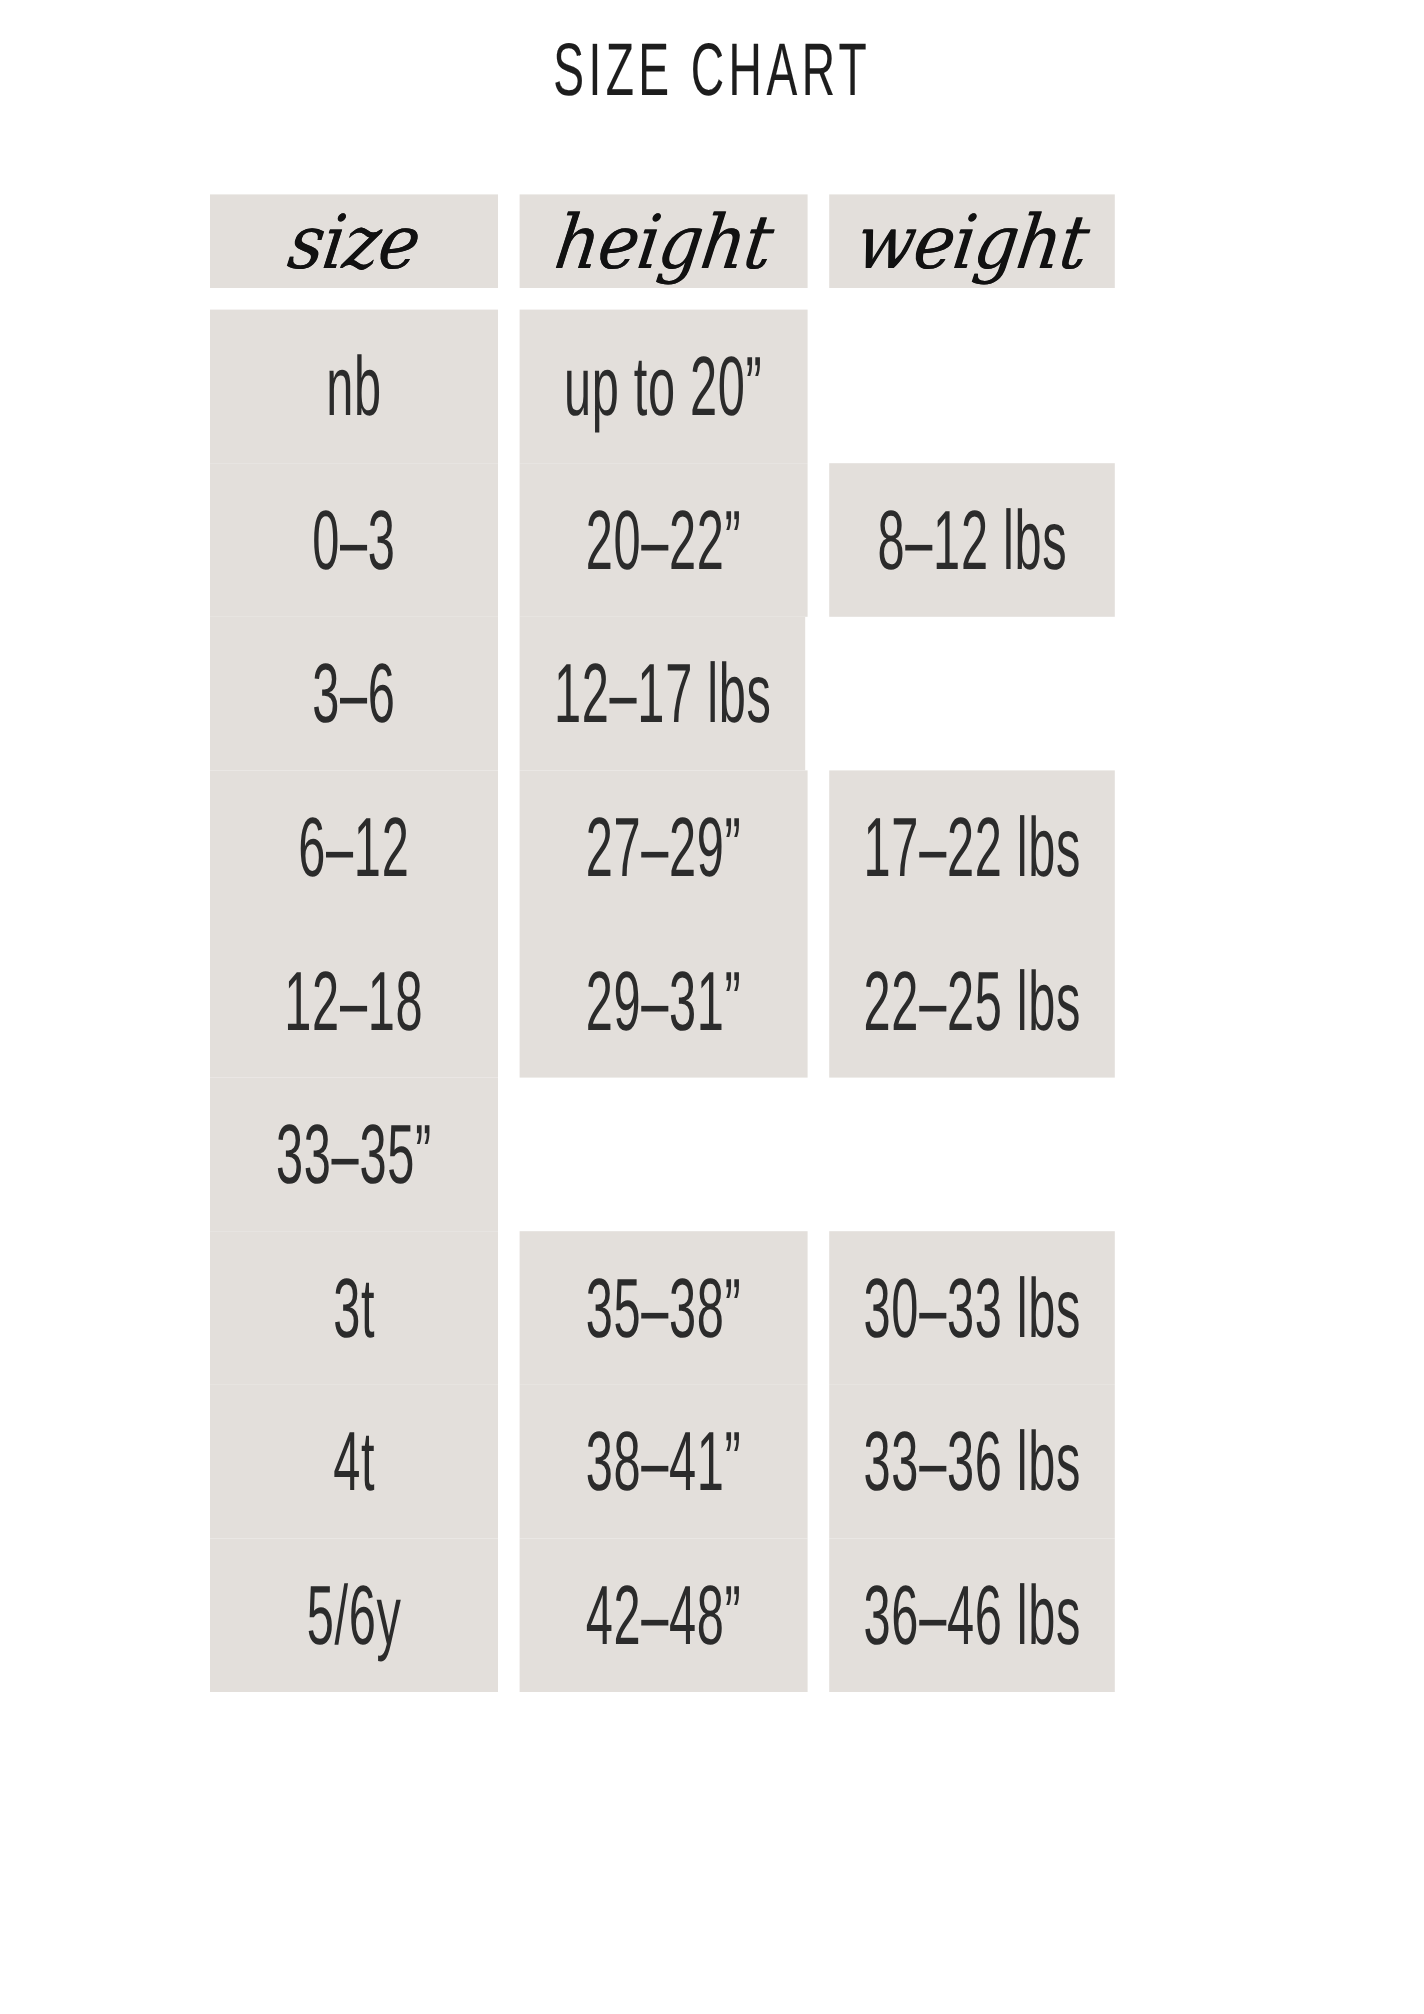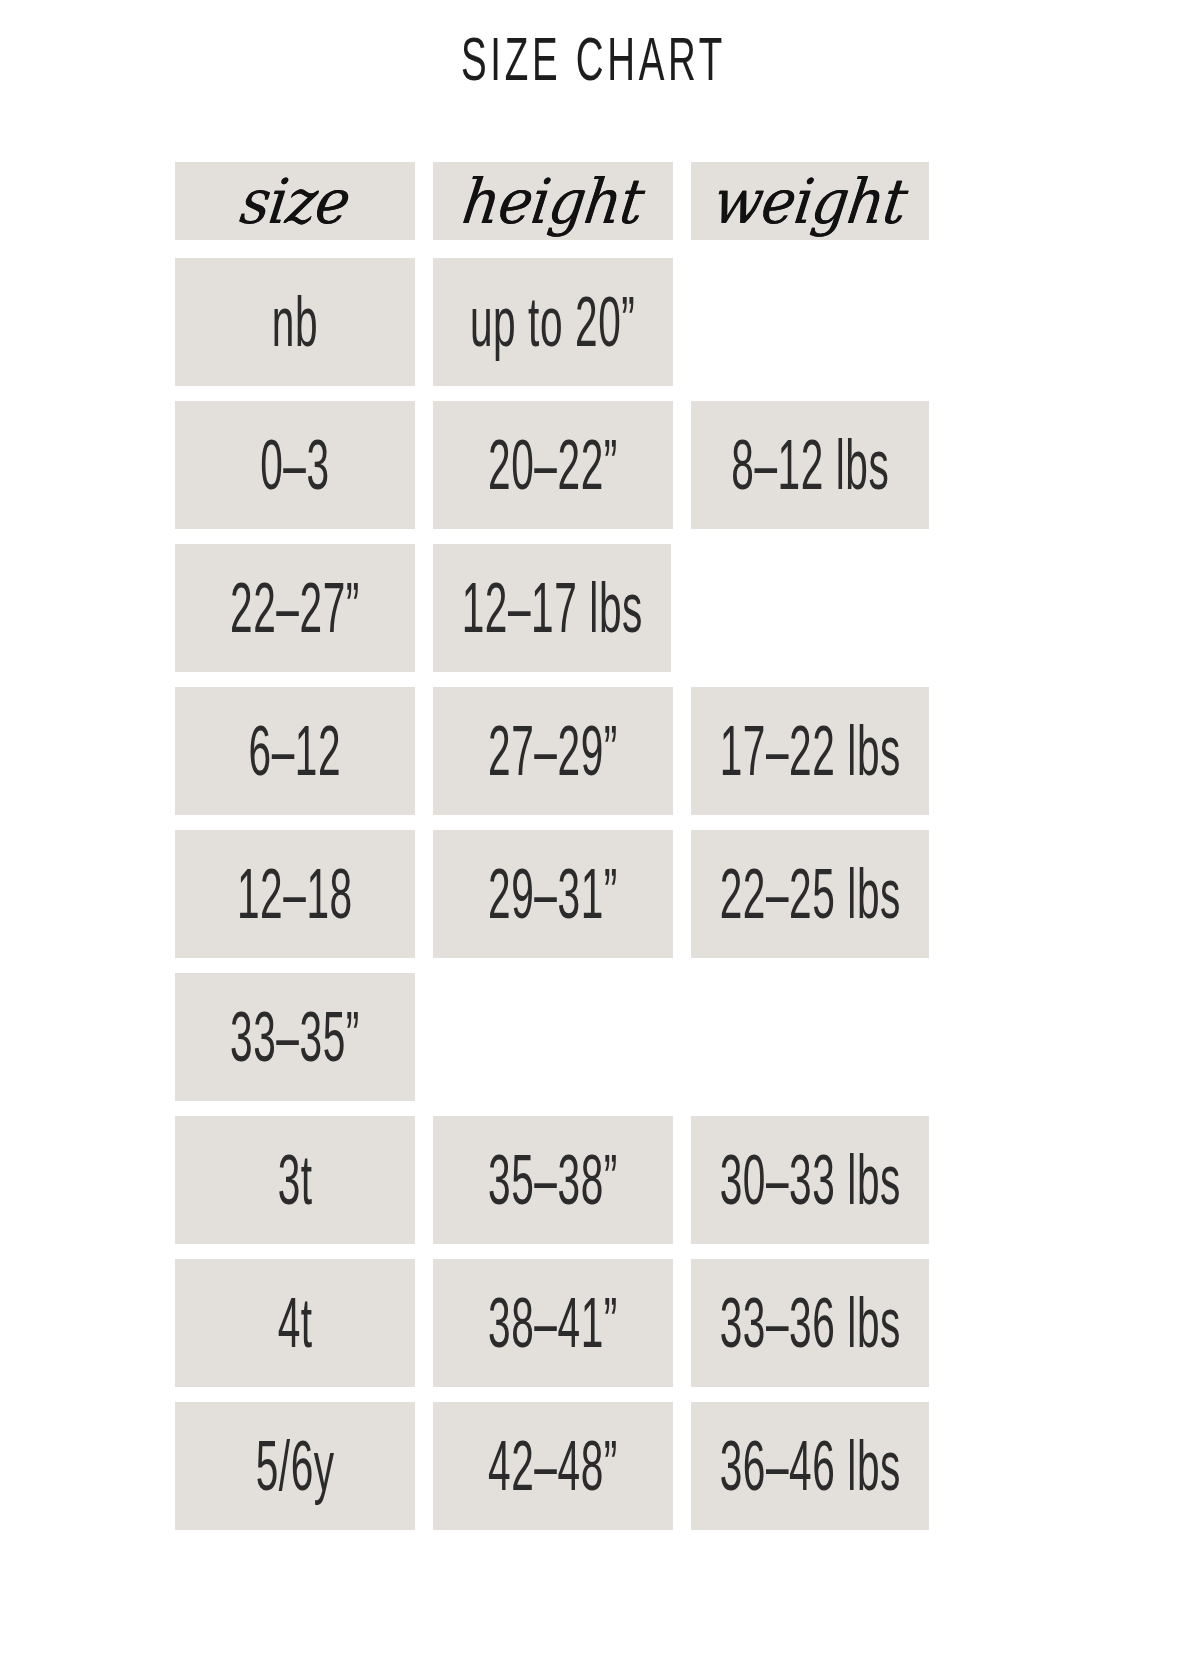--- a/index.html
+++ b/index.html
@@ -41,21 +41,20 @@
     left: 175px;
     width: 756px;
     display: flex;
     flex-direction: column;
   }
 
   .table-row {
     display: flex;
     width: 100%;
     column-gap: 18px;
-    margin-bottom: 15px;
   }
   .table-row.header-row {
     margin-bottom: 18px;
   }
 
   .cell {
     background: #e3dfdb;
     height: 128px;
     display: flex;
     align-items: center;
@@ -137,22 +136,22 @@
     </div>
     <div class="cell col-height">
       <span class="cell-text">20–22”</span>
     </div>
     <div class="cell col-weight">
       <span class="cell-text">8–12 lbs</span>
     </div>
   </div>
 
   <div class="table-row">
-    <div class="cell col-height">
-      <span class="cell-text">22–27”</span>
+    <div class="cell col-size">
+      <span class="cell-text">3–6</span>
     </div>
     <div class="cell col-weight">
       <span class="cell-text">12–17 lbs</span>
     </div>
   </div>
 
   <div class="table-row">
     <div class="cell col-size">
       <span class="cell-text">6–12</span>
     </div>

